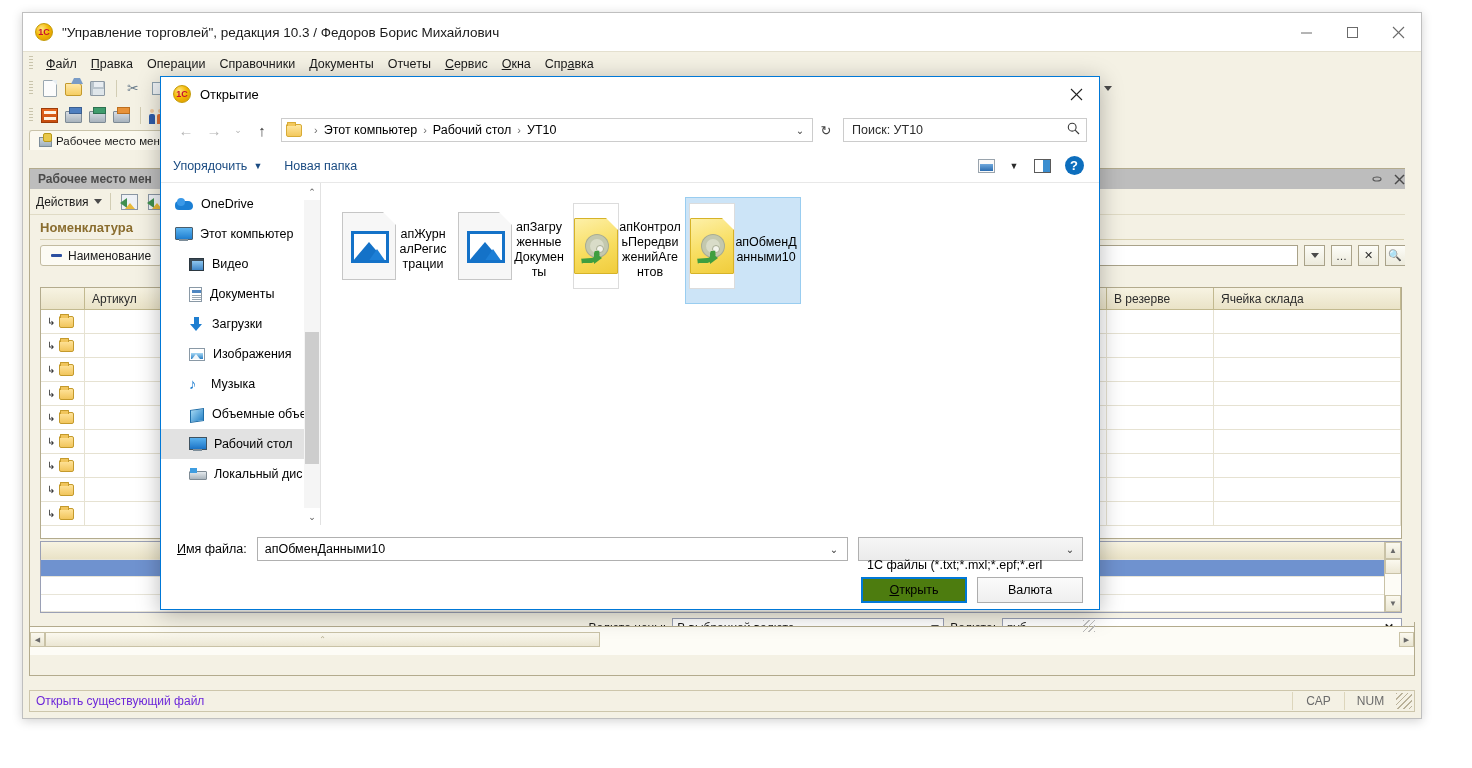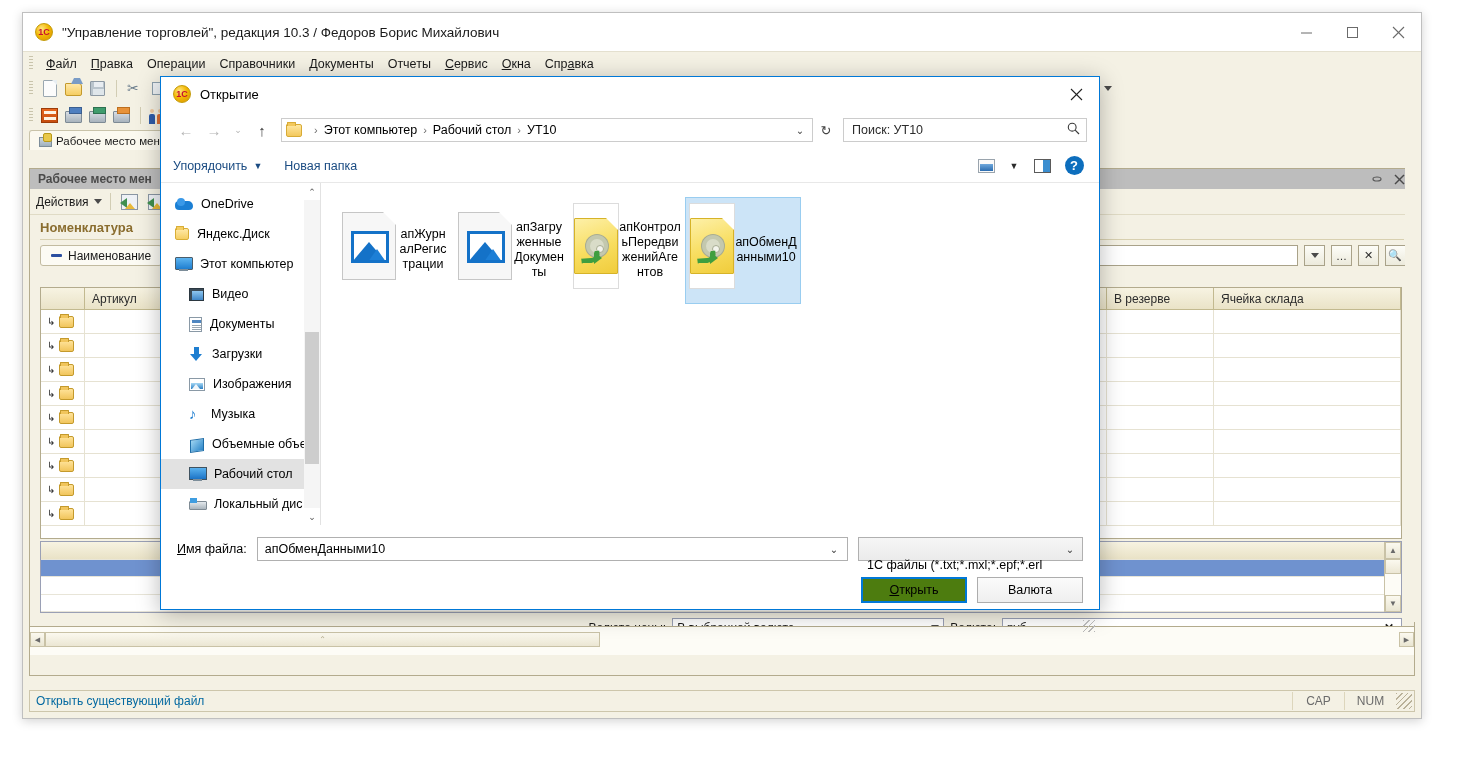--- a/index.html
+++ b/index.html
@@ -242,21 +242,21 @@
   .hs-btn{width:15px;background:linear-gradient(#fbf9ef,#e9e5d2);border:1px solid #c9c2a6;display:flex;align-items:center;justify-content:center;font-size:7px;color:#6a6a6a;}
   .hs-track{flex:1;background:#fdfcf6;}
   .hs-thumb{width:555px;background:linear-gradient(#fbf9ef,#ebe6d3);border:1px solid #c9c2a6;display:flex;align-items:center;justify-content:center;font-size:8px;color:#b0a98d;}
 
   
   .statusbar {
     position: absolute; left: 6px; right: 6px; bottom: 6px; height: 22px;
     background: #f4f1e4; border: 1px solid #cdc6ab;
     display: flex; align-items: center;
   }
-  .status-text { flex: 1; font-size: 12px; color: #0369a1; padding-left: 6px; }
+  .status-text { flex: 1; font-size: 12px; color: #6d28d9; padding-left: 6px; }
   .status-cell {
     width: 52px; height: 18px; border-left: 1px solid #ddd6bc;
     display: flex; align-items: center; justify-content: center;
     font-size: 12px; color: #6b6b6b;
   }
   .status-grip {
     width: 16px; height: 16px; margin-right: 2px;
     background-image: repeating-linear-gradient(135deg, #b9b199 0 1px, transparent 1px 4px);
   }
 
@@ -895,24 +895,20 @@
     </div>
 
     <div class="dlg-body">
       <div class="navpane">
         <div class="navlist" id="navlist">
             <div class="navitem">
               <span class="ic ic-onedrive"></span>
               <span>OneDrive</span>
             </div>
             <div class="navitem">
-              <span class="ic ic-yadisk"></span>
-              <span>Яндекс.Диск</span>
-            </div>
-            <div class="navitem">
               <span class="ic ic-pc"></span>
               <span>Этот компьютер</span>
             </div>
             <div class="navitem child">
               <span class="ic ic-video"></span>
               <span>Видео</span>
             </div>
             <div class="navitem child">
               <span class="ic ic-doc2"></span>
               <span>Документы</span>

